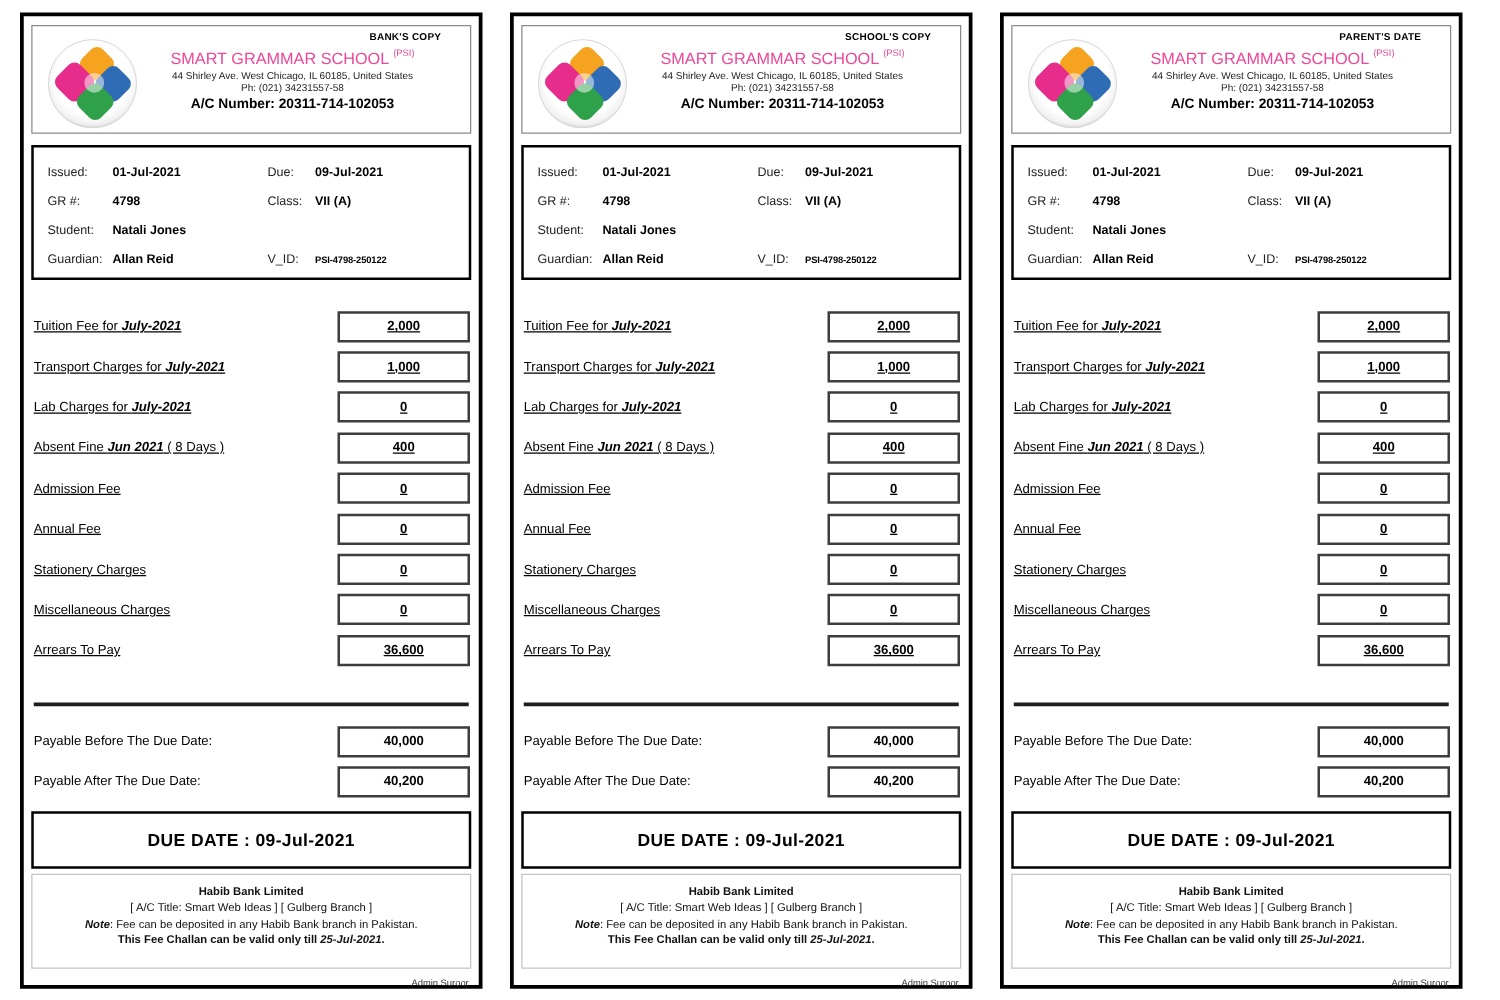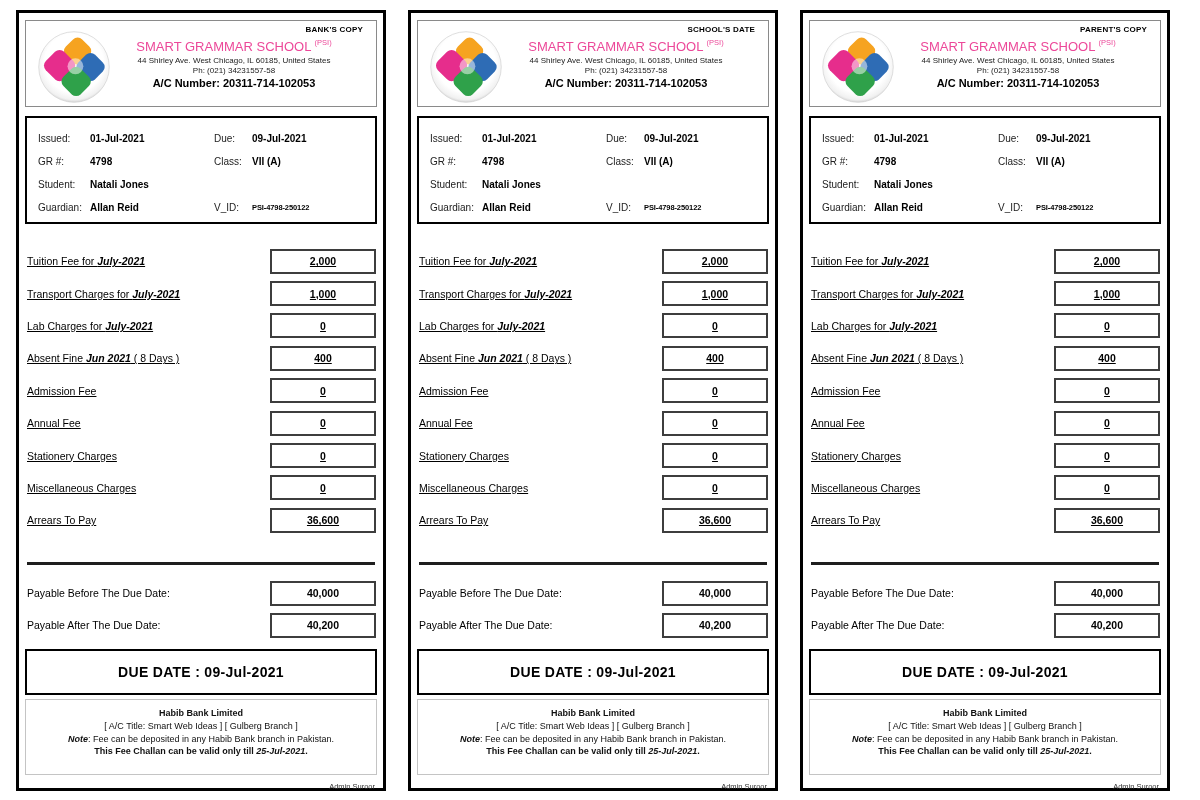--- a/index.html
+++ b/index.html
@@ -9,21 +9,21 @@
     font-family:"Liberation Sans", sans-serif; color:#000;
   }
   .sheet { display:flex; gap:22px; padding:10px 0 0 16px; }
   .challan {
     width:370px; height:781px; flex:none;
     border:3px solid #000; background:#fff;
     padding:7px 6px 6px; display:flex; flex-direction:column;
   }
   
   .header-box { position:relative; border:1px solid #8a8a8a; height:87px; flex:none; }
-  .copy-label { position:absolute; top:4px; right:13px; font-size:8px; font-weight:bold; letter-spacing:0.2px; }
+  .copy-label { position:absolute; top:4px; right:23px; font-size:8px; font-weight:bold; letter-spacing:0.2px; }
   .logo { position:absolute; left:12px; top:10px; width:72px; height:72px; }
   .header-text { margin-left:66px; text-align:center; padding-top:17px; line-height:1.25; }
   .school-name { font-size:13px; font-weight:normal; color:#ec4899; white-space:nowrap; }
   .school-name sup { font-size:7.5px; vertical-align:6px; }
   .school-address { font-size:8px; color:#222; margin-top:1px; white-space:nowrap; }
   .school-phone { font-size:8px; color:#222; }
   .school-account { font-size:11px; font-weight:bold; margin-top:1px; }
   
   .info-box { border:2px solid #000; margin-top:9px; padding:9px 11px 3px; flex:none; }
   .info-grid { display:grid; grid-template-columns:52px 124px 38px auto; line-height:23px; font-size:10px; }
@@ -213,21 +213,21 @@
       <div class="f-note"><span class="note-word">Note</span><span>: Fee can be deposited in any Habib Bank branch in Pakistan.</span></div>
       <div class="f-valid"><span>This Fee Challan can be valid only till </span><span class="date">25-Jul-2021</span><span>.</span></div>
     </div>
 
     <div class="admin">Admin Suroor</div>
   </div>
 
   <div class="challan">
 
     <div class="header-box">
-      <div class="copy-label">SCHOOL'S DATE</div>
+      <div class="copy-label">SCHOOL'S COPY</div>
       <div class="logo">
         <svg viewBox="0 0 100 100" width="72" height="72">
           <defs>
             <radialGradient id="rim" cx="50%" cy="44%" r="58%">
               <stop offset="72%" stop-color="#ffffff"></stop>
               <stop offset="90%" stop-color="#f1f1f1"></stop>
               <stop offset="100%" stop-color="#c9c9c9"></stop>
             </radialGradient>
           </defs>
           <circle cx="50" cy="50" r="49" fill="url(#rim)" stroke="#d2d2d2" stroke-width="1"></circle>
@@ -364,21 +364,21 @@
       <div class="f-note"><span class="note-word">Note</span><span>: Fee can be deposited in any Habib Bank branch in Pakistan.</span></div>
       <div class="f-valid"><span>This Fee Challan can be valid only till </span><span class="date">25-Jul-2021</span><span>.</span></div>
     </div>
 
     <div class="admin">Admin Suroor</div>
   </div>
 
   <div class="challan">
 
     <div class="header-box">
-      <div class="copy-label">PARENT'S COPY</div>
+      <div class="copy-label">PARENT'S DATE</div>
       <div class="logo">
         <svg viewBox="0 0 100 100" width="72" height="72">
           <defs>
             <radialGradient id="rim" cx="50%" cy="44%" r="58%">
               <stop offset="72%" stop-color="#ffffff"></stop>
               <stop offset="90%" stop-color="#f1f1f1"></stop>
               <stop offset="100%" stop-color="#c9c9c9"></stop>
             </radialGradient>
           </defs>
           <circle cx="50" cy="50" r="49" fill="url(#rim)" stroke="#d2d2d2" stroke-width="1"></circle>

